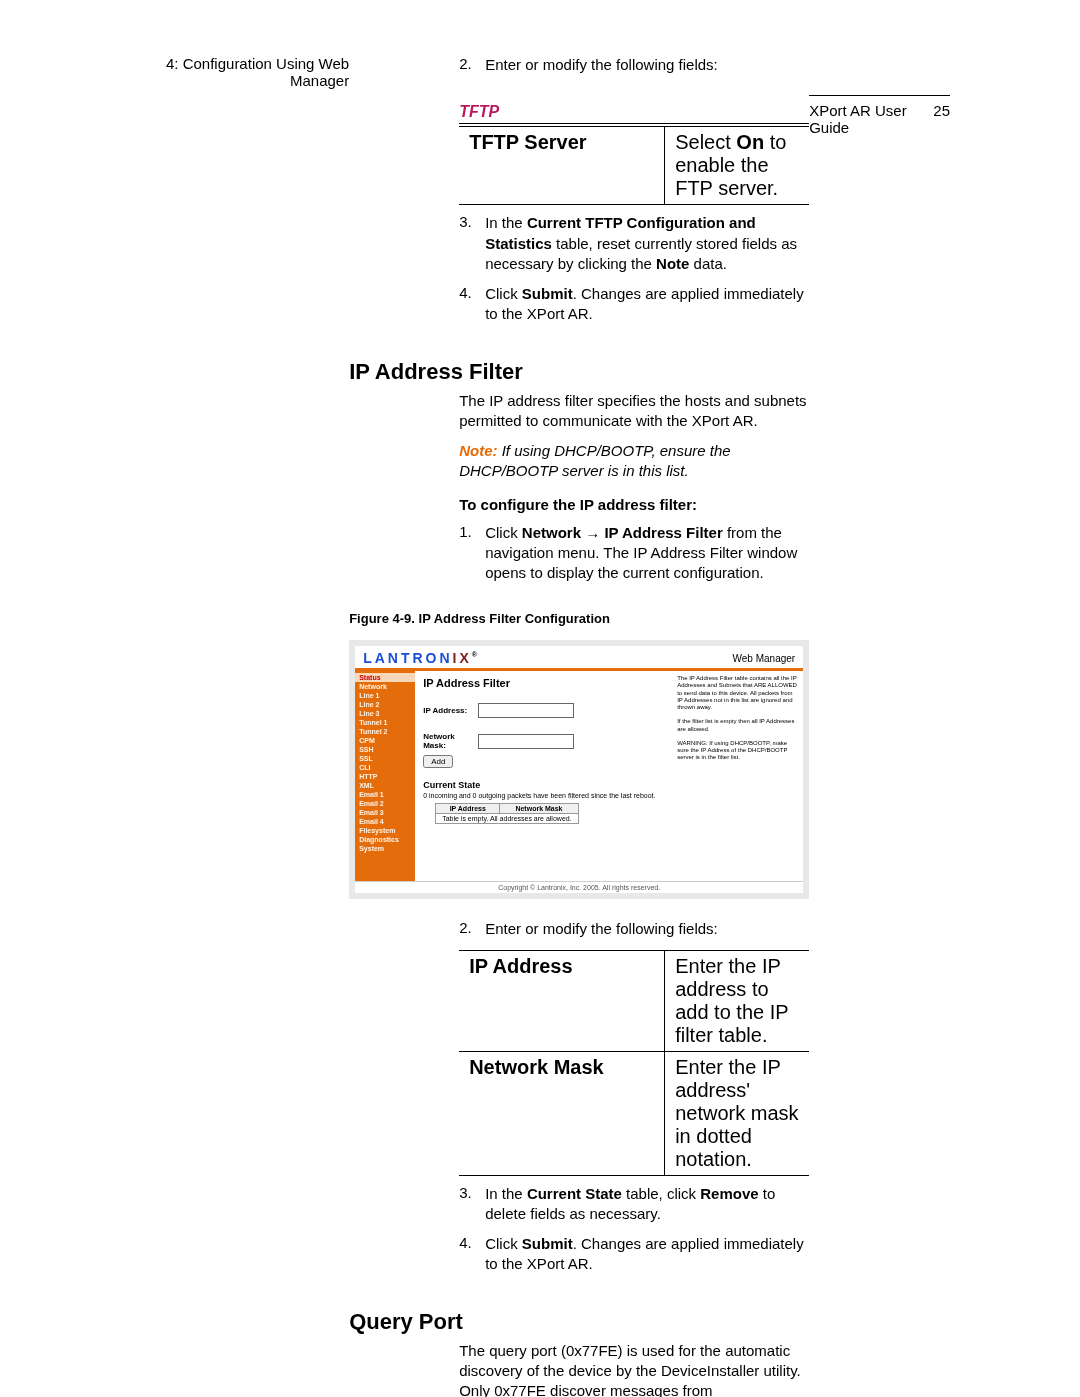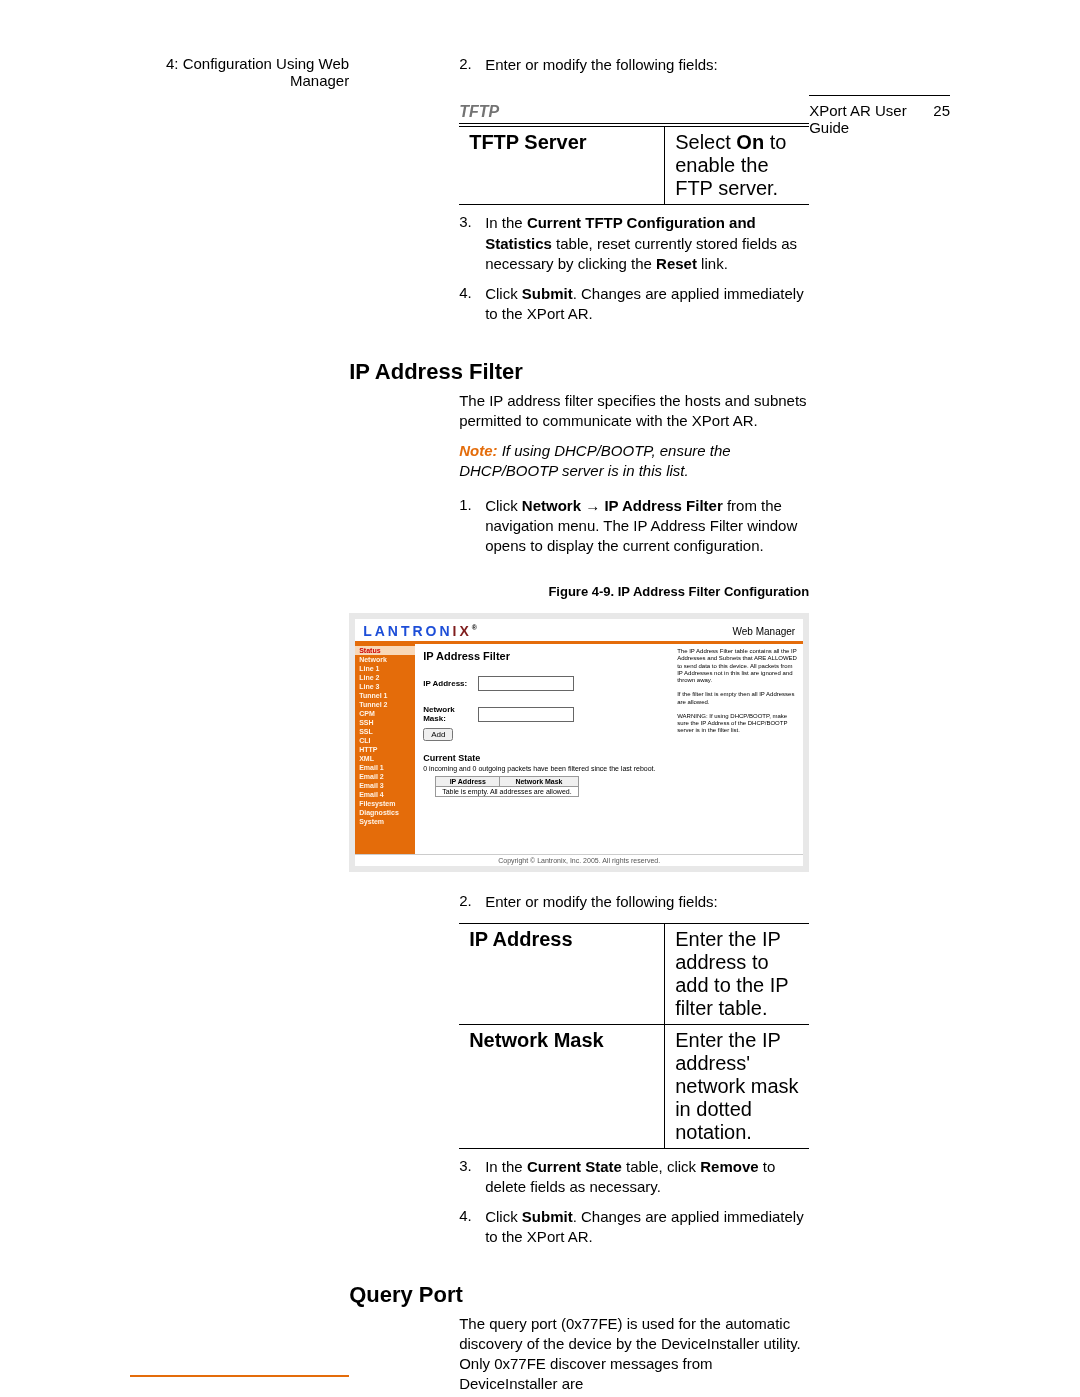--- a/index.html
+++ b/index.html
@@ -38,21 +38,21 @@
   }
   .ol-num {
     width: 26px;
     flex-shrink: 0;
   }
   .ol-body {
     flex: 1;
     line-height: 1.35;
   }
   .subhead {
-    color: #737373;
+    color: #be185d;
     font-style: italic;
     font-weight: bold;
     font-size: 16px;
     margin-top: 28px;
     margin-bottom: 2px;
     border-bottom: 1px solid #000;
     padding-bottom: 2px;
   }
   table.options {
     border-collapse: collapse;
@@ -88,21 +88,21 @@
   .note-label {
     color: #e46c0a;
     font-weight: bold;
     font-style: italic;
   }
   .boldline {
     font-weight: bold;
     margin-bottom: 10px;
   }
   .fig-caption {
-    text-align: right;
+    text-align: left;
     font-weight: bold;
     font-size: 13px;
     margin: 28px 0 14px 0;
   }
   .arrow {
     font-family: Arial, sans-serif;
   }
 
   
   .shot-wrap {
@@ -246,41 +246,42 @@
           <td>
             <span>Select </span><b>On</b><span> to enable the FTP server.</span>
           </td>
         </tr>
       </tbody>
         </table>
 
       <div class="ol-item">
         <div class="ol-num">3.</div>
         <div class="ol-body">
-          <span>In the </span><b>Current TFTP Configuration and Statistics</b><span> table, reset currently stored fields as necessary by clicking the </span><b>Reset</b><span> link.</span>
+          <span>In the </span><b>Current TFTP Configuration and Statistics</b><span> table, reset currently stored fields as necessary by clicking the </span><b>Note</b><span> data.</span>
         </div>
       </div>
 
       <div class="ol-item">
         <div class="ol-num">4.</div>
         <div class="ol-body">
           <span>Click </span><b>Submit</b><span>. Changes are applied immediately to the XPort AR.</span>
         </div>
       </div>
     </div>
 
     <h2 class="section indent">IP Address Filter</h2>
 
     <div class="indent">
       <div class="bodytext">The IP address filter specifies the hosts and subnets permitted to communicate with the XPort AR.</div>
 
       <div class="note">
         <span class="note-label">Note:</span><span> If using DHCP/BOOTP, ensure the DHCP/BOOTP server is in this list.</span>
       </div>
 
+      <div class="boldline">To configure the IP address filter:</div>
 
       <div class="ol-item">
         <div class="ol-num">1.</div>
         <div class="ol-body">
           <span>Click </span><b>Network</b><b class="arrow"> → </b><b>IP Address Filter</b><span> from the navigation menu. The IP Address Filter window opens to display the current configuration.</span>
         </div>
       </div>
     </div>
 
     <div class="fig-caption">Figure 4-9. IP Address Filter Configuration</div>

